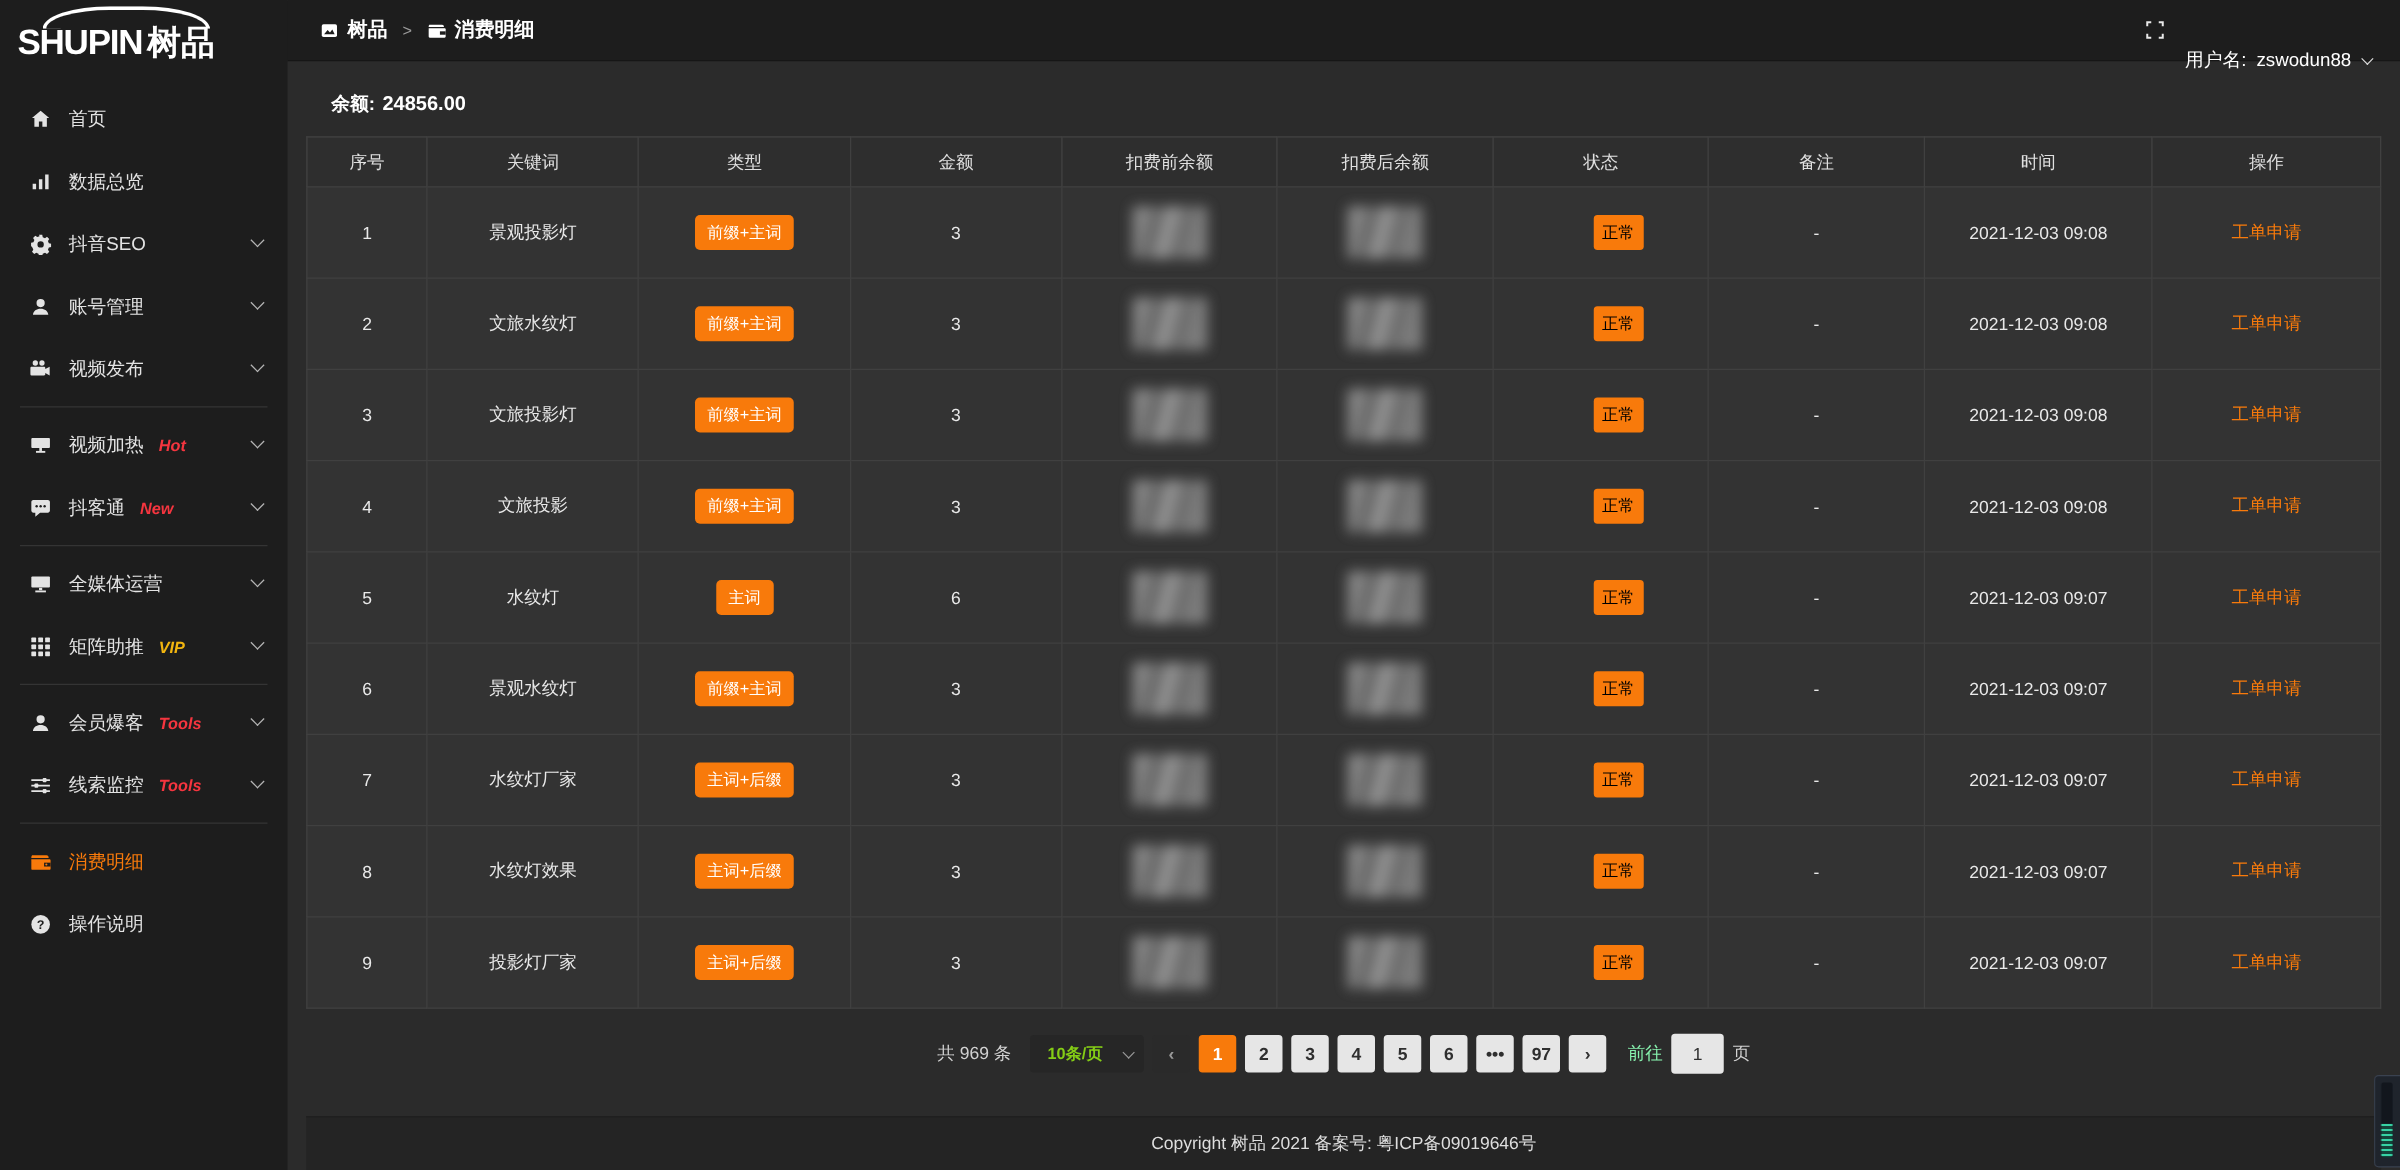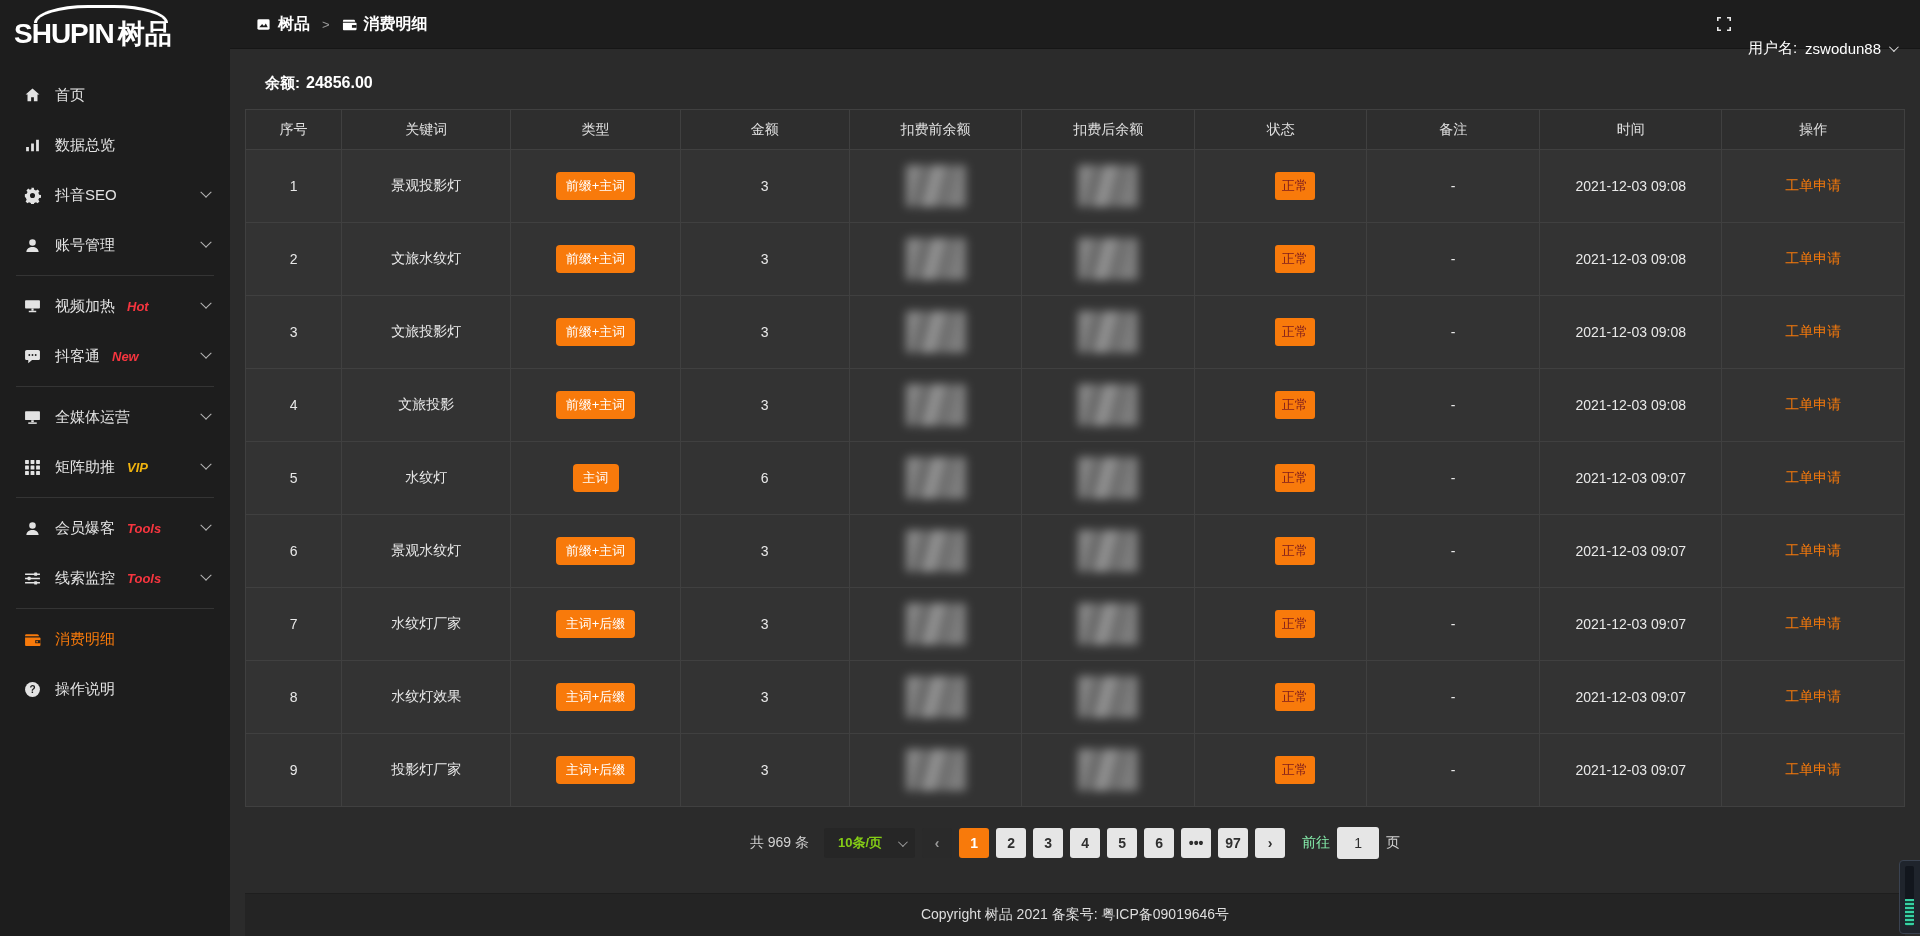--- a/index.html
+++ b/index.html
@@ -40,21 +40,21 @@
   .content{flex:1;display:flex;flex-direction:column;padding:26px 15px 0 15px;box-sizing:border-box;min-height:0;}
   .balance{margin:0 0 16px 20px;font-size:15px;color:#fff;font-weight:bold;}
   .balance b{font-size:16px;margin-left:6px;}
   table{width:100%;border-collapse:collapse;table-layout:fixed;background:#333;}
   th,td{border:1px solid #404040;text-align:center;font-size:14px;font-weight:400;color:#e9e9e9;
     overflow:hidden;white-space:nowrap;}
   thead th{height:37px;background:#2e2e2e;color:#e0e0e0;}
   tbody td{height:70px;background:#333;}
   .type-badge{display:inline-block;background:#f87a0b;color:#fff;font-size:13px;
     padding:5px 10px;border-radius:4px;}
-  .status-badge{display:inline-block;background:#f87a0b;color:#7f1d1d;font-size:13px;
+  .status-badge{display:inline-block;background:#f87a0b;color:#000000;font-size:13px;
     padding:5px 7px;border-radius:3px;margin-left:28px;}
   .blurred{display:inline-block;width:60px;height:42px;border-radius:2px;vertical-align:middle;
     background:linear-gradient(105deg,#9a9a9a 0 22%,#767676 22% 38%,#a8a8a8 38% 55%,#7e7e7e 55% 74%,#909090 74%);
     filter:blur(5px);opacity:.8;}
   .action-link{color:#f87a0b;cursor:pointer;font-size:14px;}
   
   .pager{margin-top:20px;display:flex;align-items:center;justify-content:center;gap:7px;}
   .pager .total{font-size:14px;color:#d2d2d2;margin-right:8px;}
   .psize{height:30px;background:#262626;border-radius:3px;display:flex;align-items:center;
     gap:16px;padding:0 10px 0 14px;font-size:13px;color:#84cc16;cursor:pointer;font-weight:bold;}
@@ -107,20 +107,27 @@
             <path fill-rule="evenodd" d="M6.8.8h2.4l.4 1.8 1.7.7 1.5-1 1.7 1.7-1 1.5.7 1.7 1.8.4v2.4l-1.8.4-.7 1.7 1 1.5-1.7 1.7-1.5-1-1.7.7-.4 1.8H6.8l-.4-1.8-1.7-.7-1.5 1-1.7-1.7 1-1.5-.7-1.7L.8 9.2V6.8l1.8-.4.7-1.7-1-1.5L4 1.5l1.5 1 1.7-.7zM8 10.4a2.4 2.4 0 1 0 0-4.8 2.4 2.4 0 0 0 0 4.8z"></path>
           </svg>
         <span>抖音SEO</span>
         <span class="chev"></span>
       </div>
       <div class="mitem">
         <svg viewBox="0 0 16 16" fill="#e3e3e3">
             <path d="M8 8.2a3.1 3.1 0 1 0 0-6.2 3.1 3.1 0 0 0 0 6.2zM2.2 14c.3-3 2.6-4.6 5.8-4.6s5.5 1.6 5.8 4.6z"></path>
           </svg>
         <span>账号管理</span>
+        <span class="chev"></span>
+      </div>
+      <div class="mitem">
+        <svg viewBox="0 0 16 16" fill="#e3e3e3">
+            <path d="M4 1.2a2 2 0 1 1 0 4 2 2 0 0 1 0-4zm5 0a2 2 0 1 1 0 4 2 2 0 0 1 0-4zM1.2 6h9.4c.5 0 .9.4.9.9v.9l3.3-1.8v6.6l-3.3-1.8v.9c0 .5-.4.9-.9.9H1.2a.9.9 0 0 1-.9-.9V6.9c0-.5.4-.9.9-.9z"></path>
+          </svg>
+        <span>视频发布</span>
         <span class="chev"></span>
       </div>
       <div class="mdiv"></div>
       <div class="mitem">
         <svg viewBox="0 0 16 16" fill="#e3e3e3">
             <rect x="1" y="2.2" width="14" height="7.6" rx=".8"></rect>
             <rect x="7" y="9.8" width="2" height="2.2"></rect>
             <rect x="4.5" y="12" width="7" height="1.4"></rect>
           </svg>
         <span>视频加热</span>

